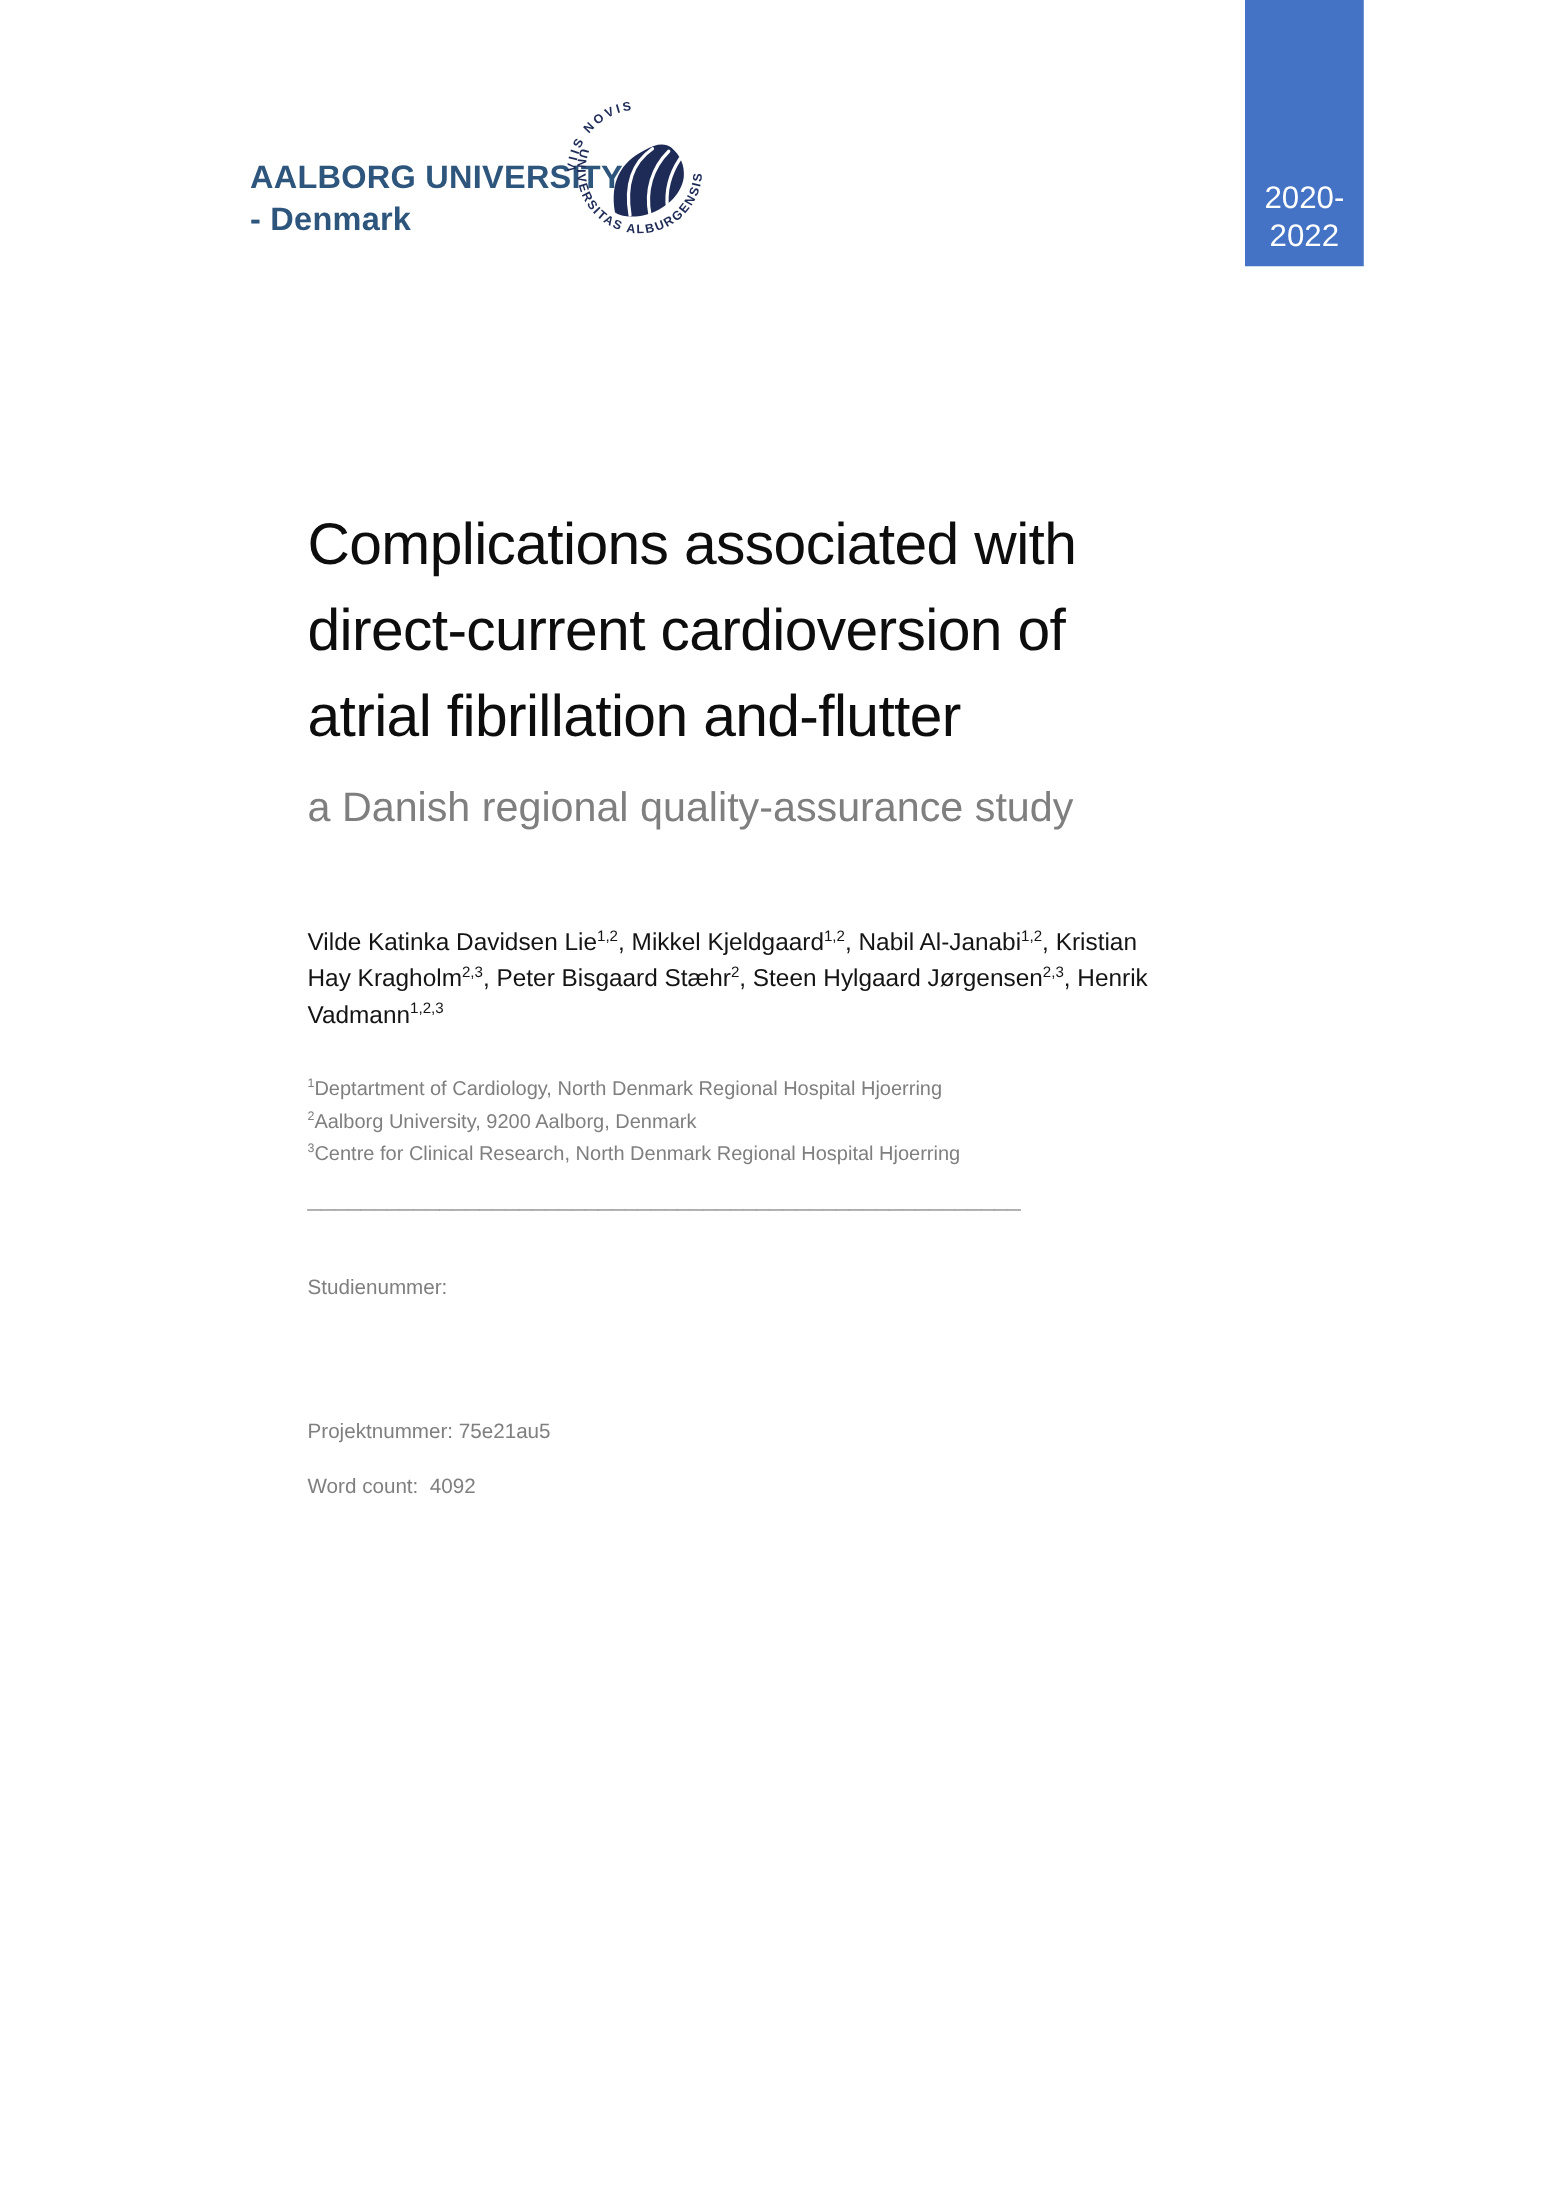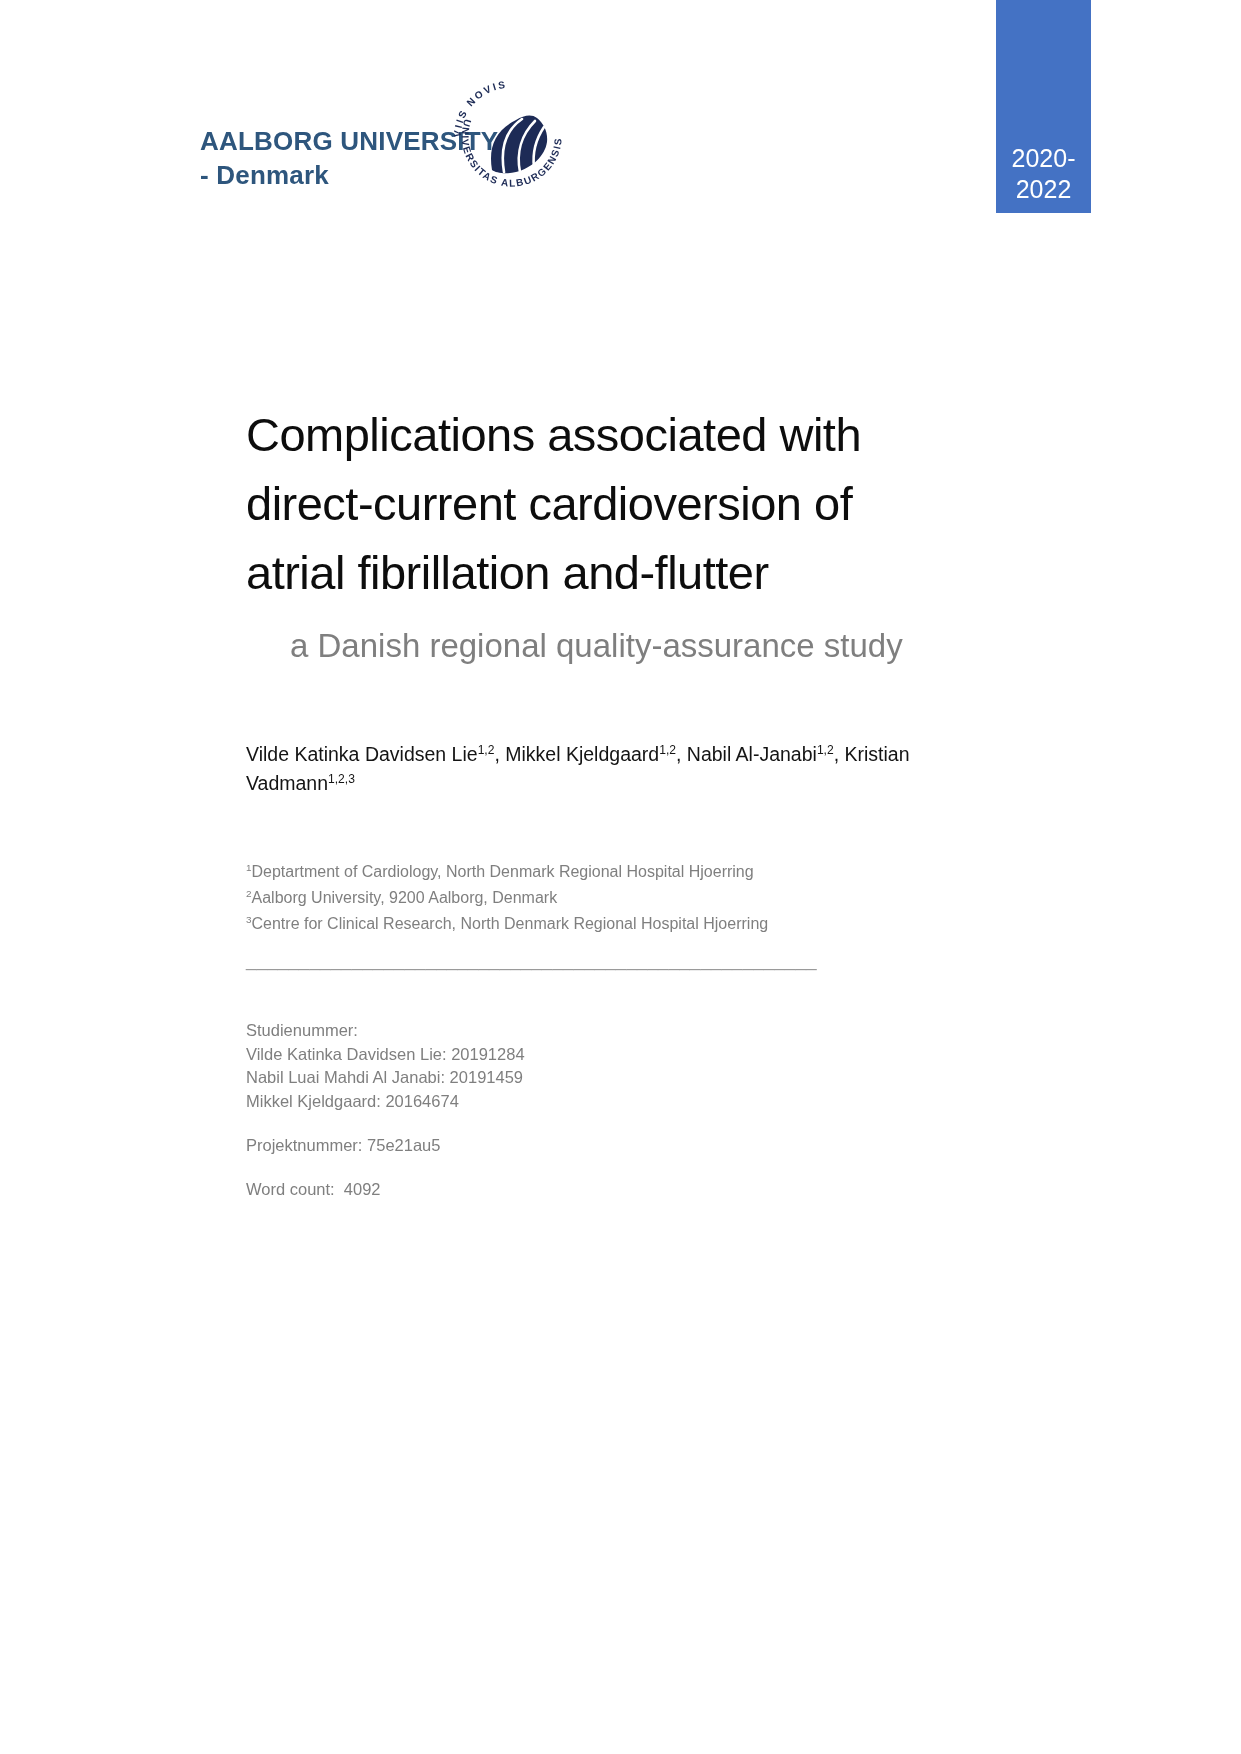--- a/index.html
+++ b/index.html
@@ -39,21 +39,20 @@
     font-size:47px; line-height:69px;
     font-weight:300; letter-spacing:-0.5px;
     color:#0d0d0d;
     white-space:pre-line;
   }
   .subtitle {
     left:246px; top:626px; width:720px;
     font-size:33px; line-height:40px;
     font-weight:300;
     color:#7f7f7f;
-    margin-left:44px;
   }
 
   
   .authors {
     left:246px; top:740px; width:680px;
     font-size:19.5px; line-height:29px;
     color:#141414;
   }
   .authors sup, .affiliations sup {
     font-size:62%;
@@ -131,35 +130,31 @@
 </div>
 
 <h1 class="abs title">Complications associated with
 direct-current cardioversion of
 atrial fibrillation and-flutter</h1>
 
 <h2 class="abs subtitle">a Danish regional quality-assurance study</h2>
 
 <div class="abs authors">
     <div>Vilde Katinka Davidsen Lie<sup>1,2</sup>, Mikkel Kjeldgaard<sup>1,2</sup>, Nabil Al-Janabi<sup>1,2</sup>, Kristian</div>
+    <div>Hay Kragholm<sup>2,3</sup>, Peter Bisgaard Stæhr<sup>2</sup>, Steen Hylgaard Jørgensen<sup>2,3</sup>, Henrik</div>
     <div>Vadmann<sup>1,2,3</sup></div>
   </div>
 
 <div class="abs affiliations">
     <div><sup>1</sup>Deptartment of Cardiology, North Denmark Regional Hospital Hjoerring</div>
     <div><sup>2</sup>Aalborg University, 9200 Aalborg, Denmark</div>
     <div><sup>3</sup>Centre for Clinical Research, North Denmark Regional Hospital Hjoerring</div>
   </div>
 
 <div class="abs divider">______________________________________________________</div>
 
 <div class="abs study-block">
   <div>Studienummer:</div>
-  <div>
-      <div>Vilde Katinka Davidsen Lie: 20191284</div>
-      <div>Nabil Luai Mahdi Al Janabi: 20191459</div>
-      <div>Mikkel Kjeldgaard: 20164674</div>
-    </div>
 </div>
 
 <div class="abs project-line">Projektnummer: 75e21au5</div>
 
 <div class="abs wordcount-line">Word count:  4092</div>
 
 </body></html>

